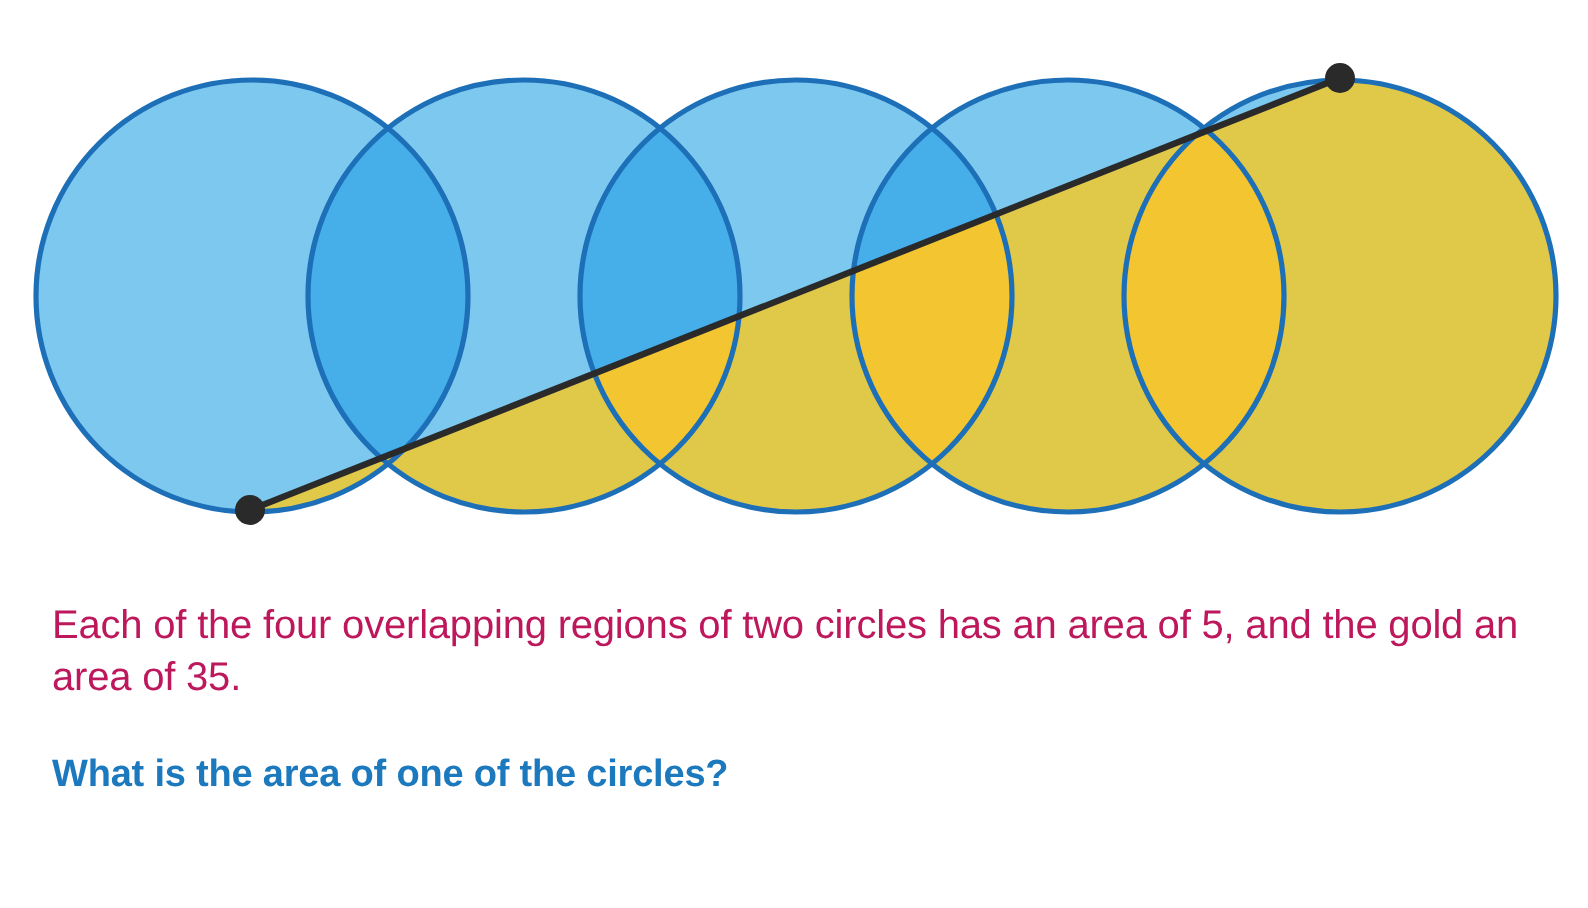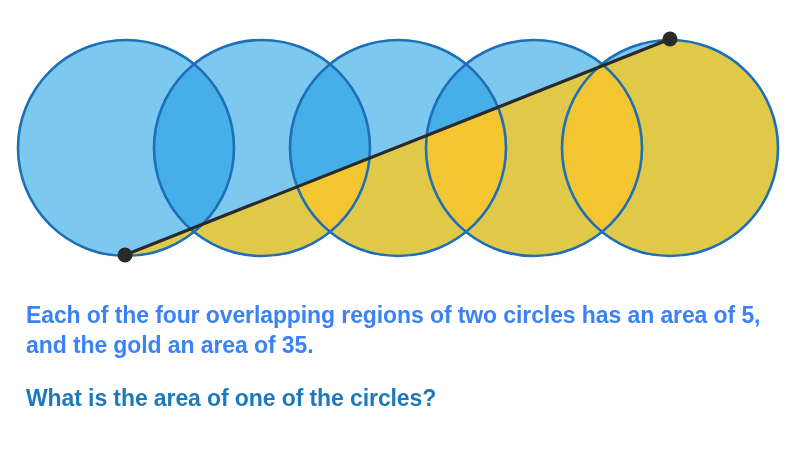--- a/index.html
+++ b/index.html
@@ -29,30 +29,30 @@
   #figure svg {
     display: block;
   }
   #prompt {
     position: absolute;
     left: 26px;
     top: 300px;
     width: 750px;
   }
   .stmt {
-    color: #3b82f6;
-    font-size: 23px;
-    font-weight: bold;
+    color: #be185d;
+    font-size: 20px;
+    font-weight: normal;
     line-height: 1.32;
     letter-spacing: -0.1px;
     margin: 0;
   }
   .question {
     color: #1d79bd;
-    font-size: 23px;
+    font-size: 19px;
     font-weight: bold;
     line-height: 1.32;
     letter-spacing: -0.1px;
     margin: 22px 0 0 0;
   }
 </style>
 </head>
 <body>
 
 <div id="page">

